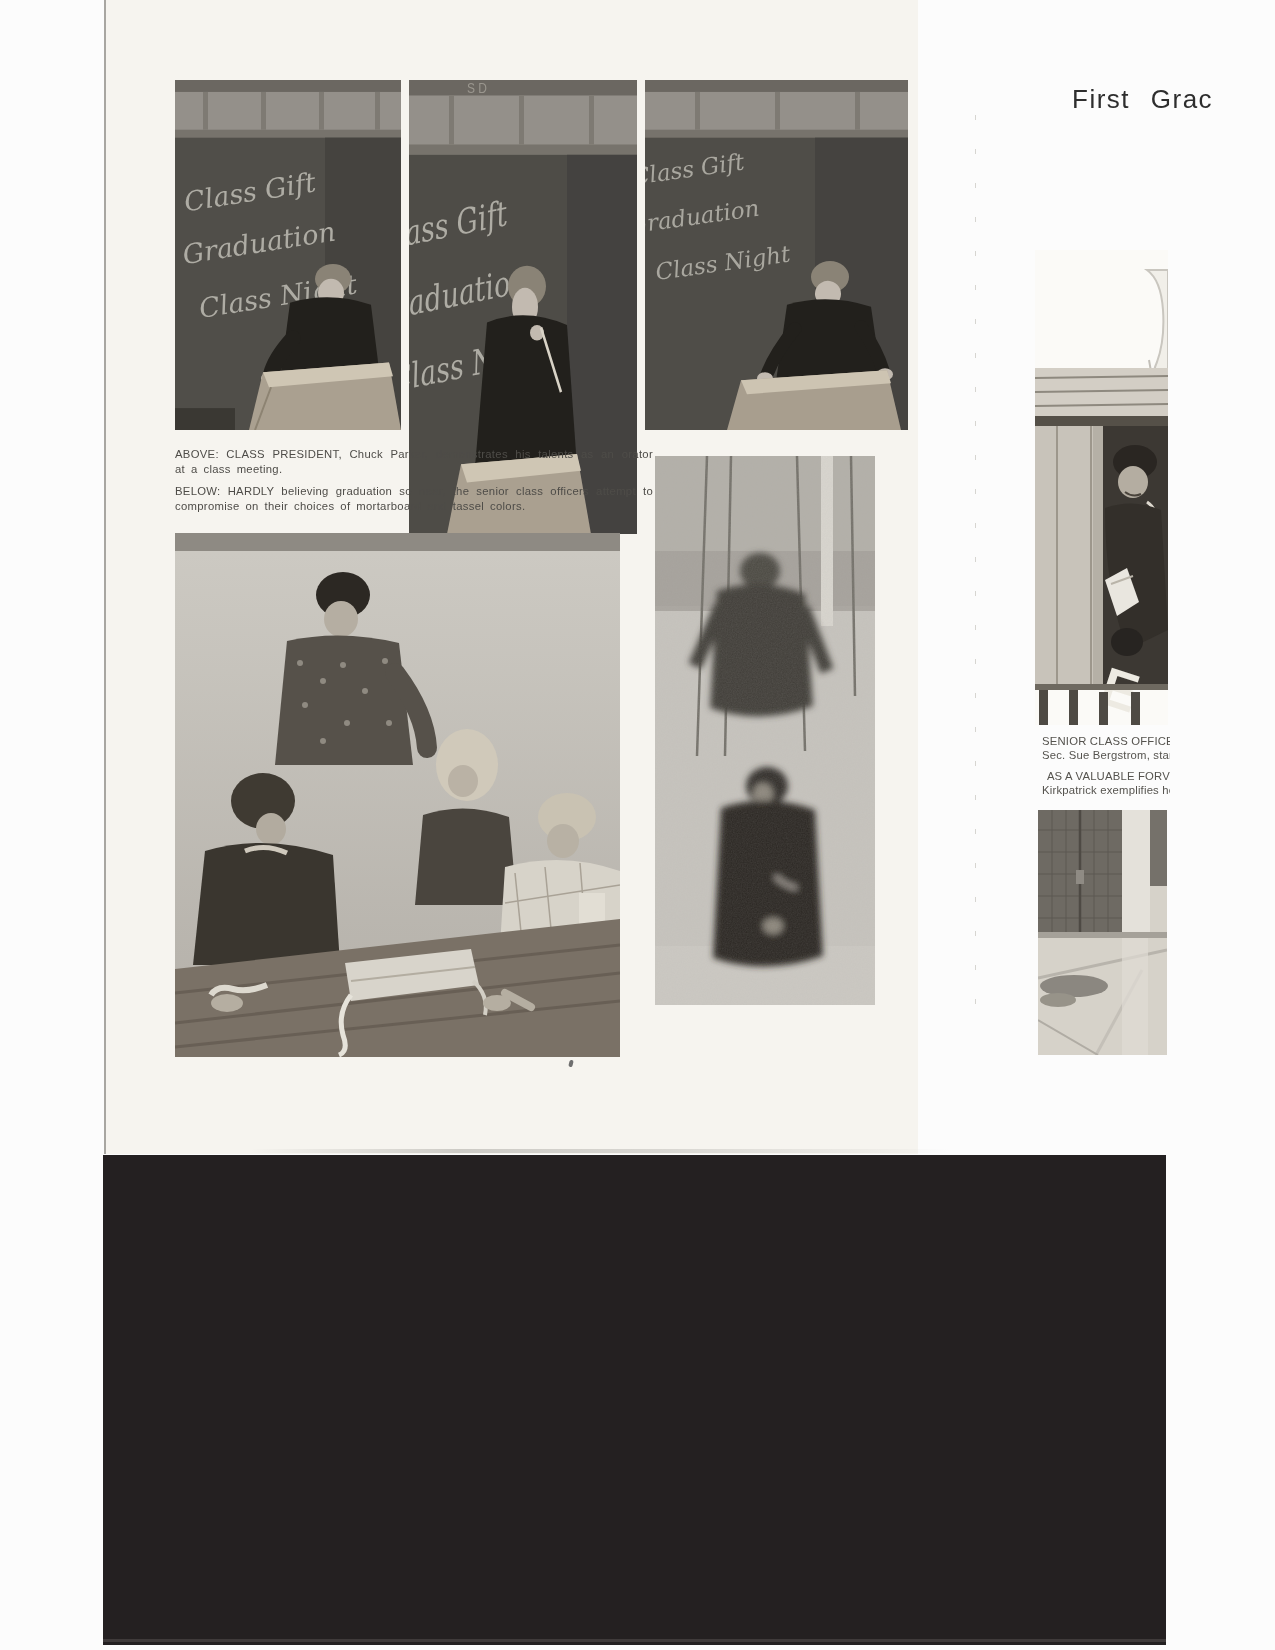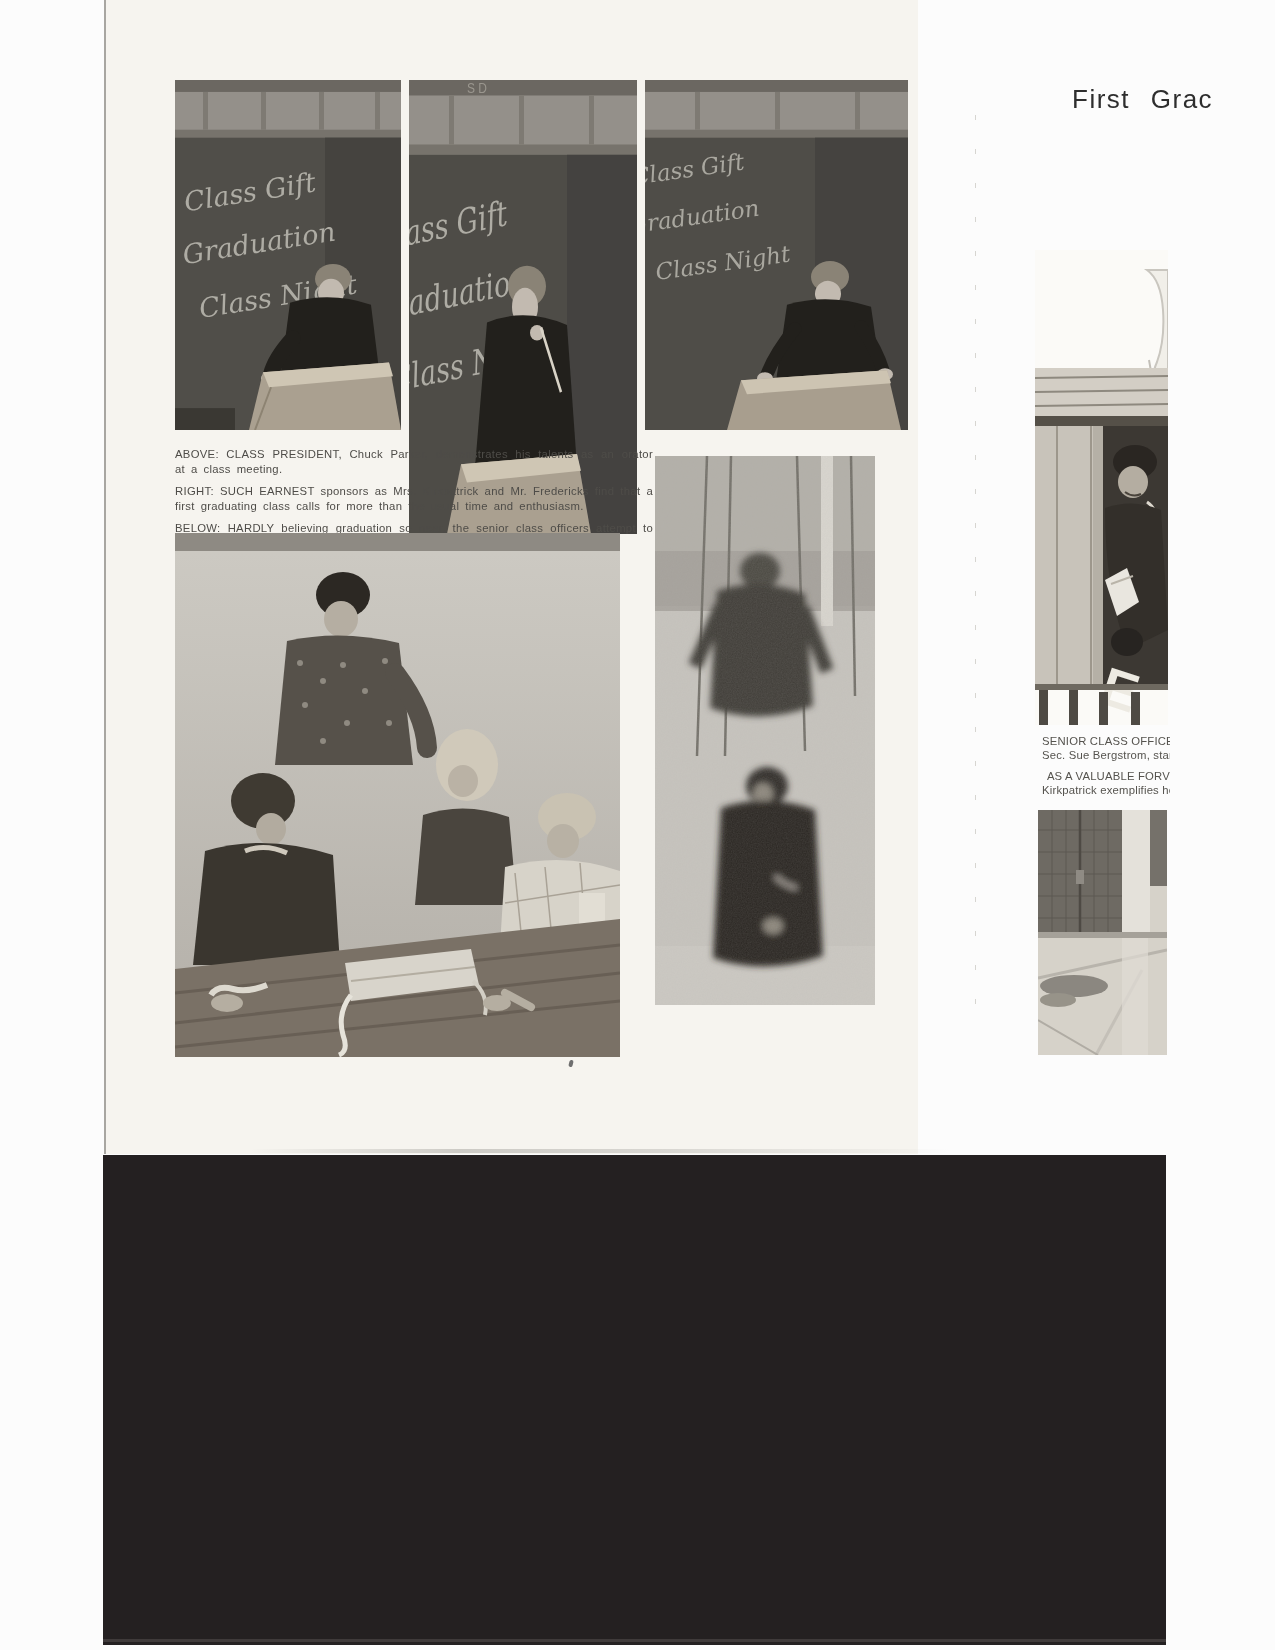--- a/index.html
+++ b/index.html
@@ -127,21 +127,20 @@
       <path d="M216,248 Q232,272 238,292" stroke="#22201c" stroke-width="13" fill="none" stroke-linecap="round"></path>
       <ellipse cx="120" cy="300" rx="8" ry="6" fill="#c2bab0"></ellipse>
       <ellipse cx="240" cy="296" rx="8" ry="6" fill="#c2bab0"></ellipse>
       <polygon points="96,302 242,292 256,352 82,352" fill="#a89e8e"></polygon>
       <polygon points="96,302 242,292 246,305 102,316" fill="#cdc4b2"></polygon>
     </svg>
   </div>
 
   <div id="captionBlock">
     <p>ABOVE: CLASS PRESIDENT, Chuck Parker, demonstrates his talents as an orator at a class meeting.</p>
-    <p>RIGHT: SUCH EARNEST sponsors as Mrs. Kirkpatrick and Mr. Fredericks find that a first graduating class calls for more than the usual time and enthusiasm.</p>
     <p>BELOW: HARDLY believing graduation so near, the senior class officers attempt to compromise on their choices of mortarboard and tassel colors.</p>
   </div>
 
   <div id="bigPhoto" class="photo">
     <svg viewBox="0 0 445 524" preserveAspectRatio="none" role="img">
       <defs>
         <linearGradient id="wallG" x1="0" y1="0" x2="0" y2="1">
           <stop offset="0" stop-color="#cdcac3"></stop>
             <stop offset="1" stop-color="#b3afa8"></stop>
         </linearGradient>

